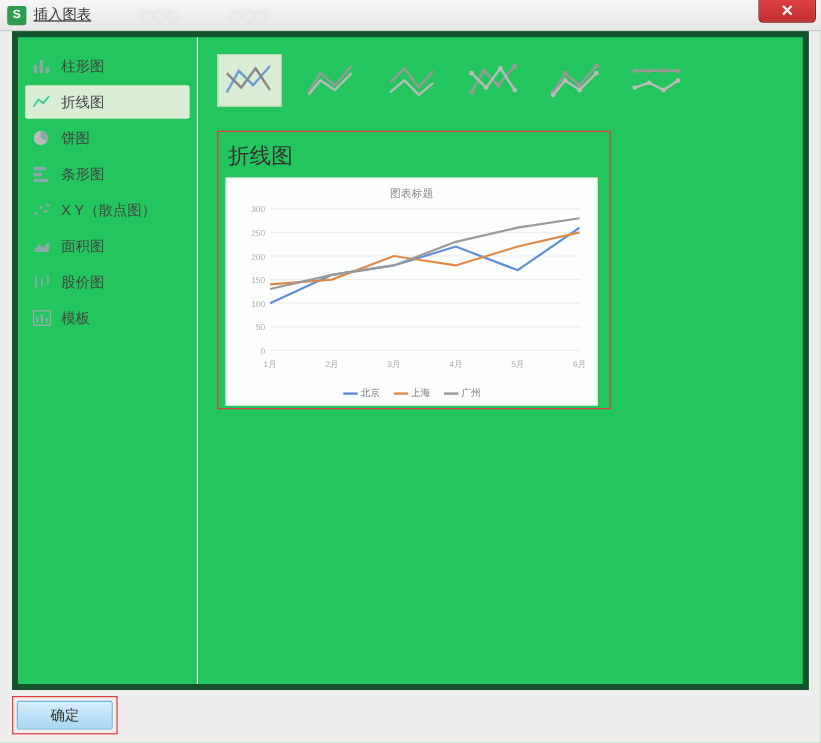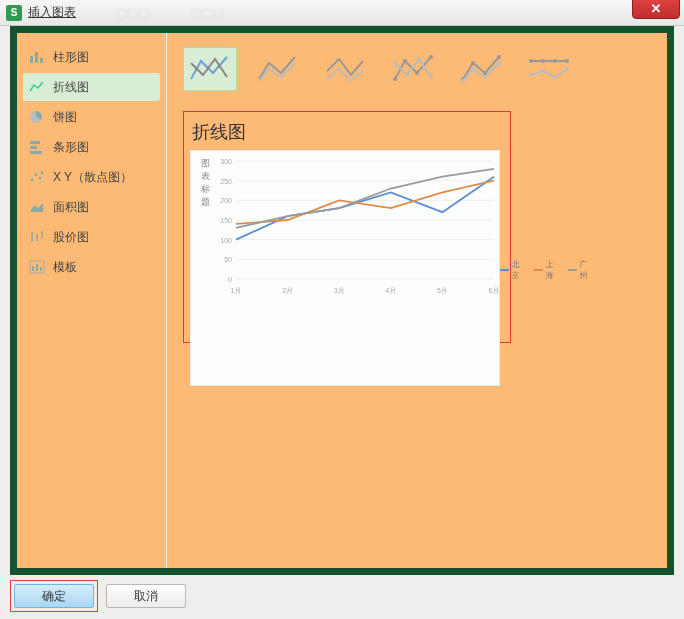--- a/index.html
+++ b/index.html
@@ -34,22 +34,22 @@
     border-bottom-left-radius: 4px;
     border-bottom-right-radius: 4px;
     display: flex; align-items: center; justify-content: center;
     box-shadow: inset 0 1px 0 rgba(255,255,255,0.3);
   }
   .close-btn span { color: #fff; font-size: 13px; font-weight: bold; }
 
   
   .body {
     position: absolute; top: 26px; left: 10px; right: 10px; bottom: 44px;
-    background: #fdba74;
-    border: 7px solid #14532d;
+    background: #22c55e;
+    border: 5px solid #14532d;
     display: flex;
   }
 
   
   .sidebar {
     width: 150px;
     padding: 10px 6px;
     border-right: 1px solid #eee;
   }
   .side-item {
@@ -76,23 +76,23 @@
   .subtype.selected { background: #d9ecd4; border: 1px solid #b8d8af; }
 
   .preview-box {
     border: 1px solid #e03a3a;
     padding: 6px 6px 10px 6px;
     width: 328px; height: 232px;
   }
   .preview-title { font-size: 18px; color: #333; margin: 2px 0 6px 2px; }
   .chart-wrap {
     background: #fcfdfd; border: 1px solid #e8e8e8;
-    width: 310px; height: 236px;
+    width: 310px; height: 190px;
     padding: 6px 10px 4px 10px;
-    display: flex; flex-direction: row;
+    display: flex; flex-direction: column;
   }
   .chart-title { text-align: center; font-size: 9px; color: #888; margin-bottom: 2px; }
   .chart-plot { flex: 1; position: relative; }
   .chart-legend { display: flex; justify-content: center; gap: 11px; font-size: 8px; color: #777; margin-top: 2px;}
   .legend-item { display: flex; align-items: center; gap: 3px; }
   .legend-swatch { width: 12px; height: 2px; display: inline-block; }
 
   
   .footer {
     position: absolute; left: 10px; right: 10px; bottom: 6px; height: 34px;
@@ -307,16 +307,15 @@
         </div>
       </div>
     </div>
 
   </div>
 
   <div class="footer">
     <div class="ok-wrap">
       <button class="btn ok">确定</button>
     </div>
-    <button class="btn">取消</button>
   </div>
 
 </div>
 
 </body></html>

